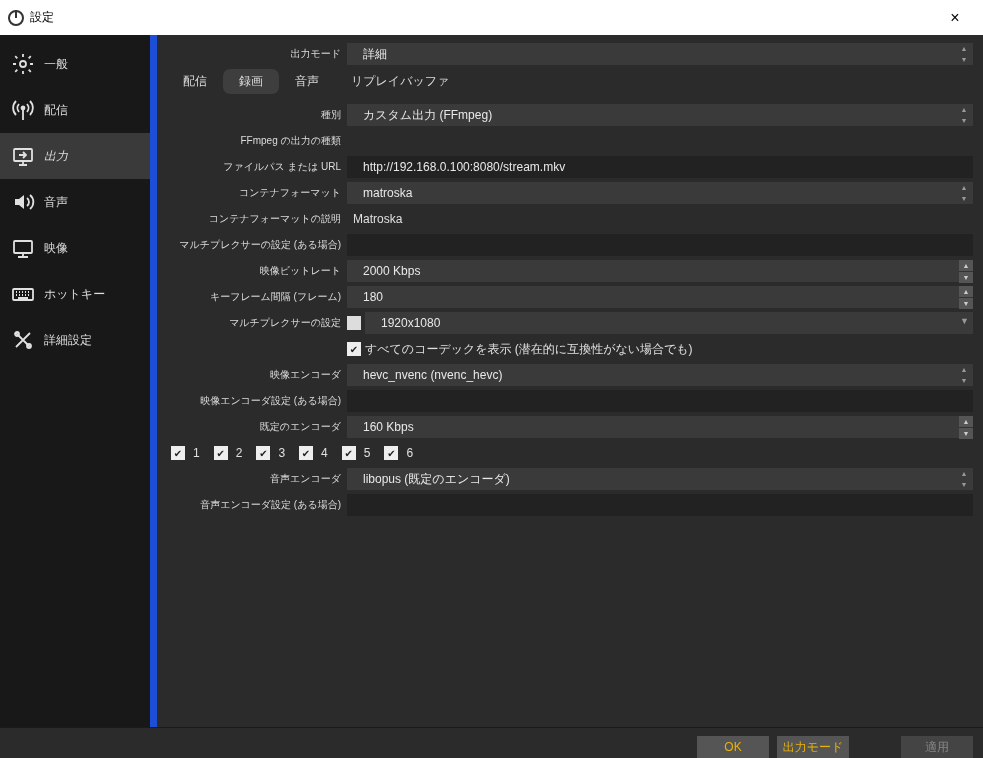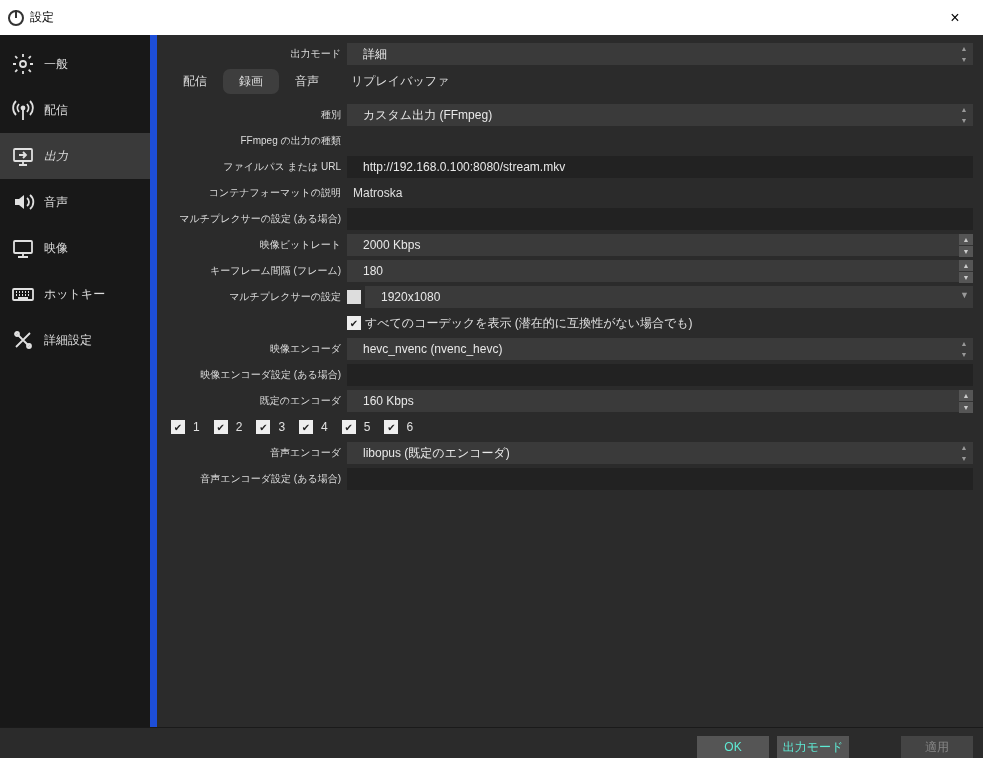--- a/index.html
+++ b/index.html
@@ -30,21 +30,21 @@
 
 .tabs { display: flex; margin-bottom: 10px; }
 .tab { padding: 4px 16px; background: #2b2b2b; color: #ddd; cursor: pointer; }
 .tab.active { background: #3e3e3e; border-radius: 7px; }
 
 .checkbox { width: 14px; height: 14px; background: #eee; display: inline-flex; align-items:center; justify-content:center; color:#222; font-size:10px; margin-right:4px; }
 .tracks { display: flex; align-items: center; gap: 14px; padding-left: 4px; }
 .track { display:flex; align-items:center; gap:4px; }
 
 .footer { height: 38px; background: #2b2b2b; display: flex; justify-content: flex-end; align-items: center; padding: 0 10px; gap: 8px; border-top: 1px solid #1a1a1a; }
-.btn { width: 72px; height: 22px; background: #555; color: #5eead4; text-align:center; line-height:22px; font-size:12px; cursor:pointer; }
+.btn { width: 72px; height: 22px; background: #555; color: #eab308; text-align:center; line-height:22px; font-size:12px; cursor:pointer; }
 .btn.disabled { background: #444; color: #888; margin-left: 44px; }
 
 .dd-arrow { position:absolute; right:2px; top:0; width:14px; height:22px; display:flex; flex-direction:column; }
 .dd-arrow span { flex:1; font-size:7px; text-align:center; line-height:11px; color:#999; }
 .single-dd { position:absolute; right:4px; top:4px; color:#999; font-size:9px; }
 
 svg { stroke: #e0e0e0; fill: none; stroke-width: 1.8; }
 </style>
 </head>
 <body>
@@ -156,20 +156,30 @@
     <div class="row">
       <div class="label">FFmpeg の出力の種類</div>
     </div>
     <div class="row">
       <div class="label">ファイルパス または URL</div>
       <div class="input dark">
           <span>http://192.168.0.100:8080/stream.mkv</span>
         </div>
     </div>
     <div class="row">
+      <div class="label">コンテナフォーマット</div>
+      <div class="select">
+          <span>matroska</span>
+          <span class="dd-arrow">
+            <span>▲</span>
+            <span>▼</span>
+          </span>
+        </div>
+    </div>
+    <div class="row">
       <div class="label">コンテナフォーマットの説明</div>
       <div style="flex:1; padding:2px 6px;">Matroska</div>
     </div>
     <div class="row">
       <div class="label">マルチプレクサーの設定 (ある場合)</div>
       <div class="input dark">
           <span></span>
         </div>
     </div>
     <div class="row">

